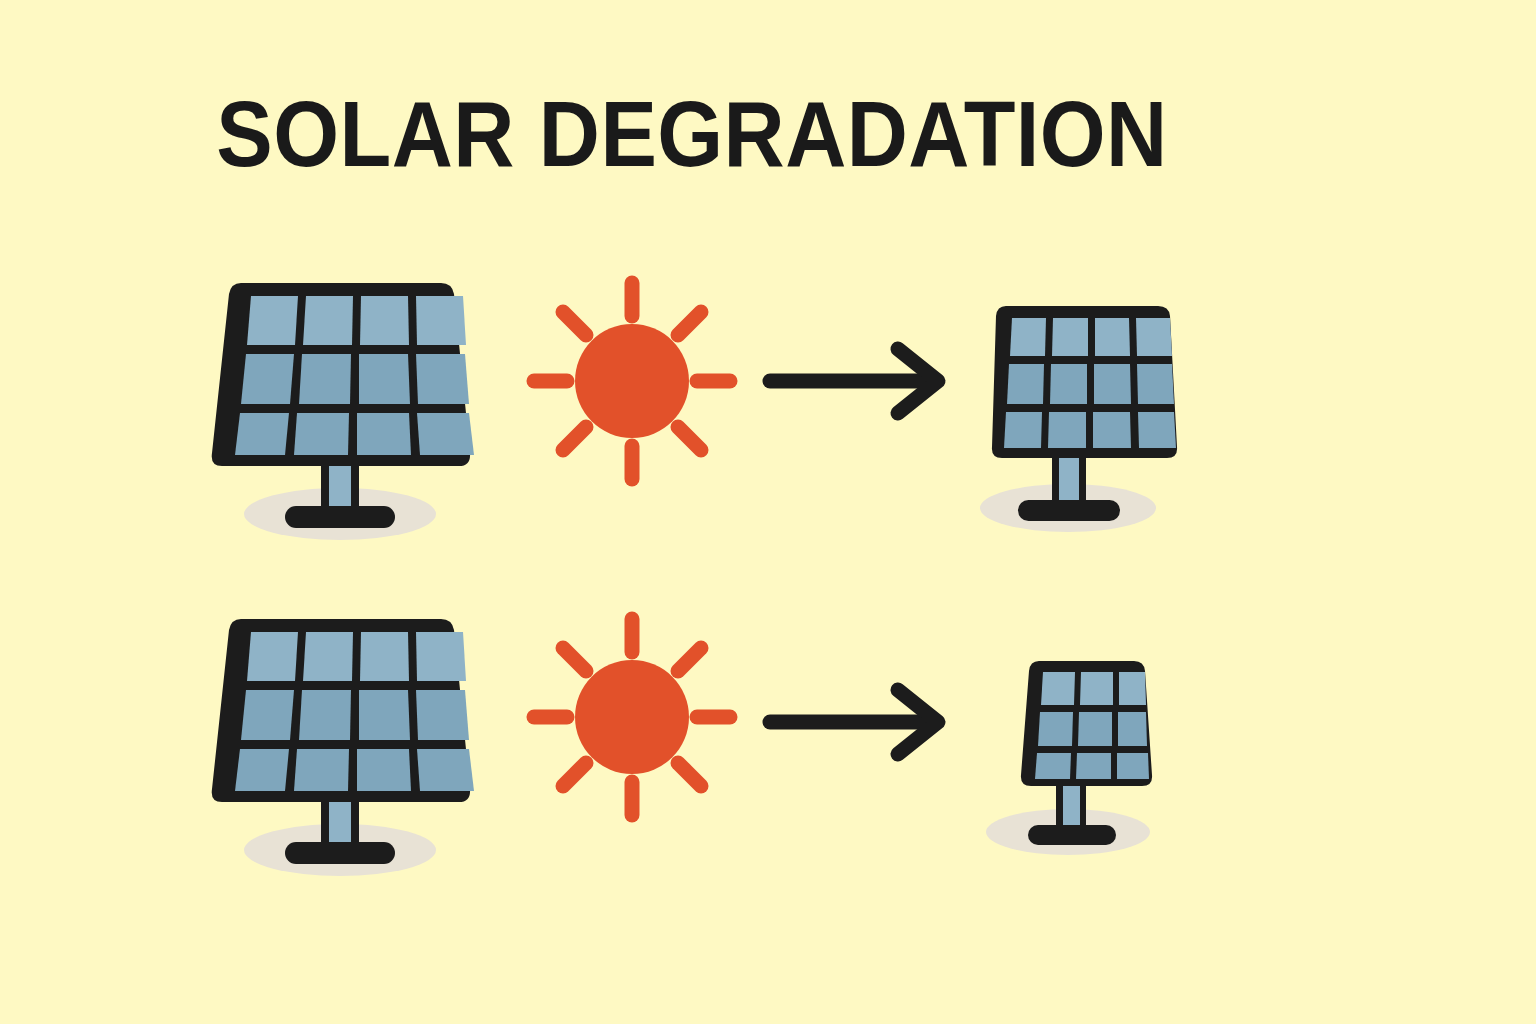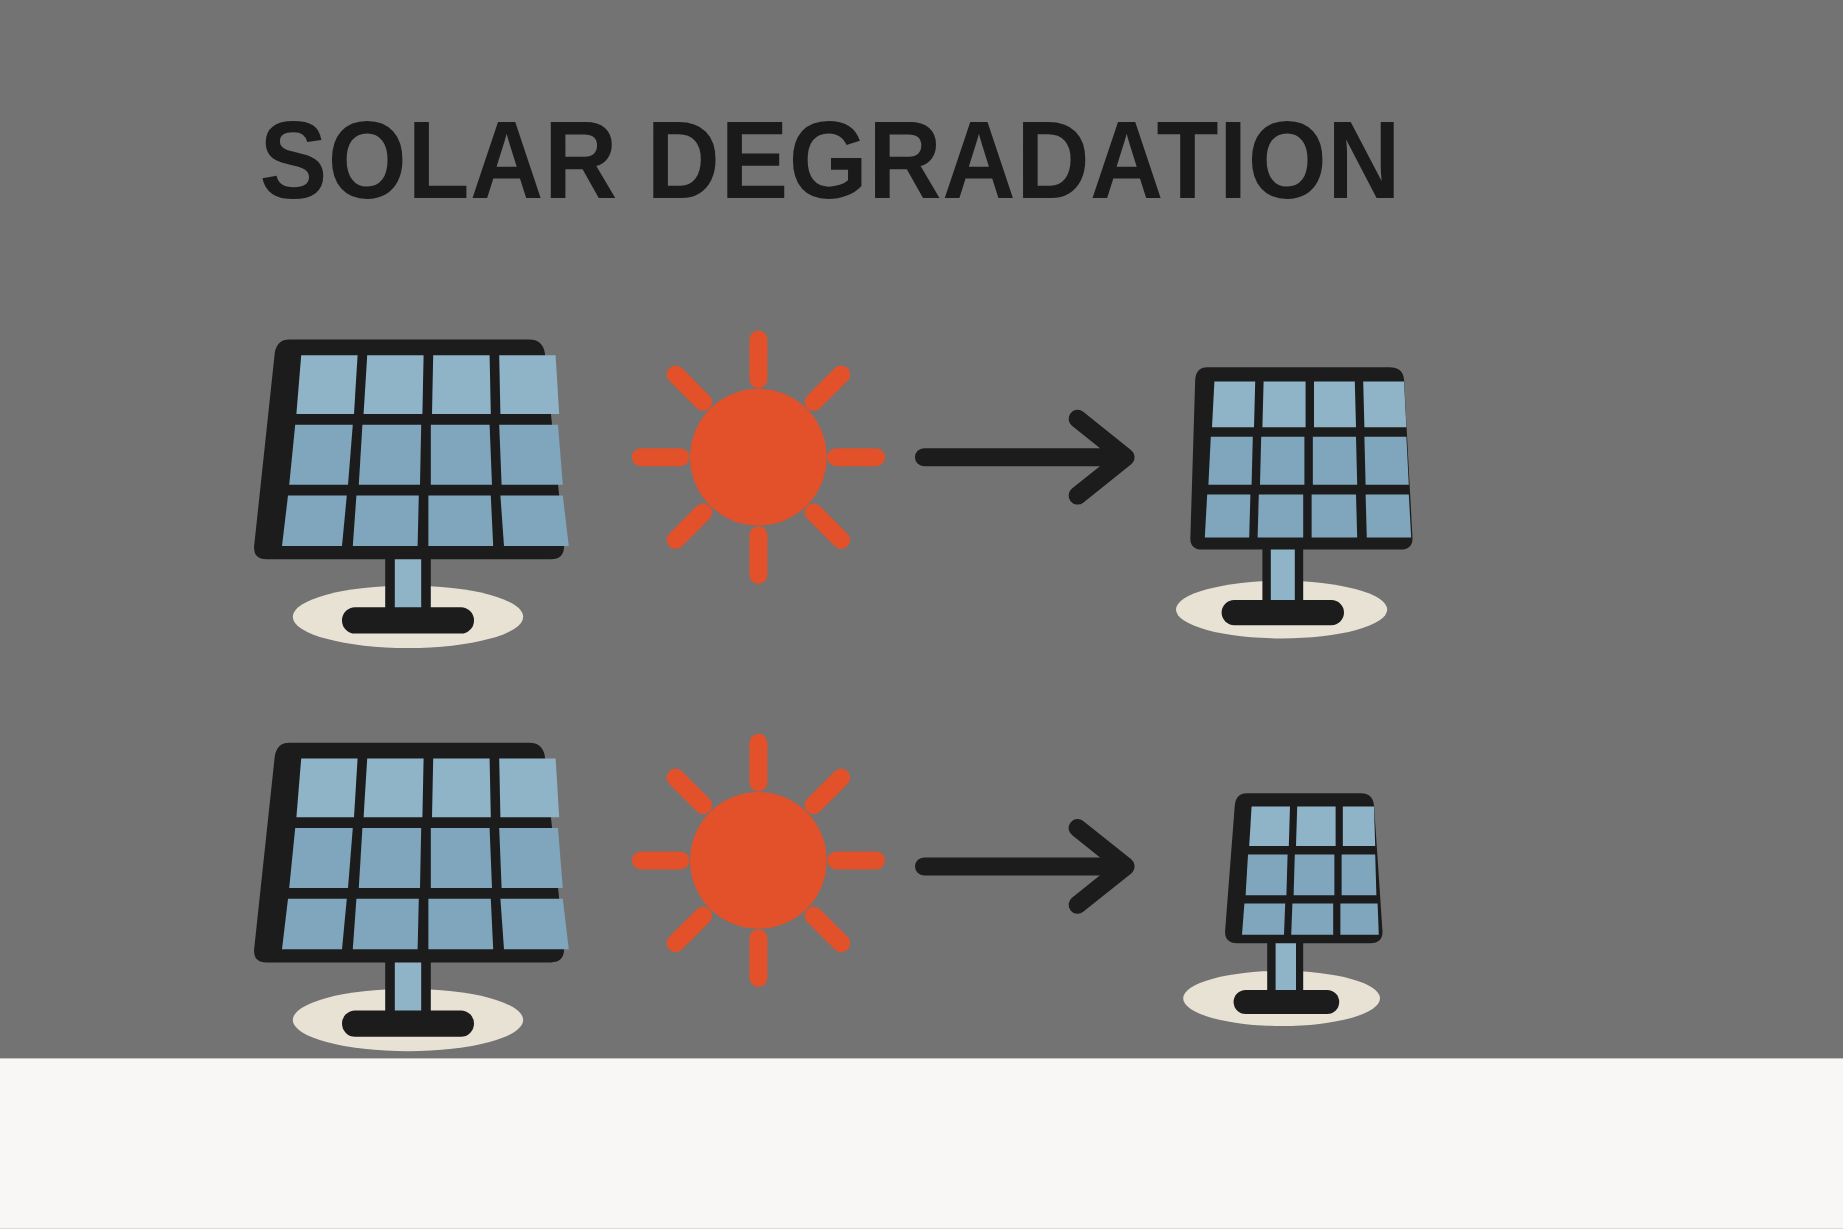--- a/index.html
+++ b/index.html
@@ -10,22 +10,22 @@
   body {
     width: 1536px;
     height: 1024px;
     background: #F8F7F5;
     font-family: "Liberation Sans", sans-serif;
     overflow: hidden;
   }
   #infographic {
     position: relative;
     width: 1536px;
-    height: 882px;
-    background: #737373;
+    height: 1024px;
+    background: #fef9c3;
   }
   #title-text {
     position: absolute;
     left: 0;
     top: 88px;
     width: 1384px;
     text-align: center;
     font-family: "Liberation Sans Narrow", "Liberation Sans", sans-serif;
     font-weight: bold;
     font-size: 92px;

